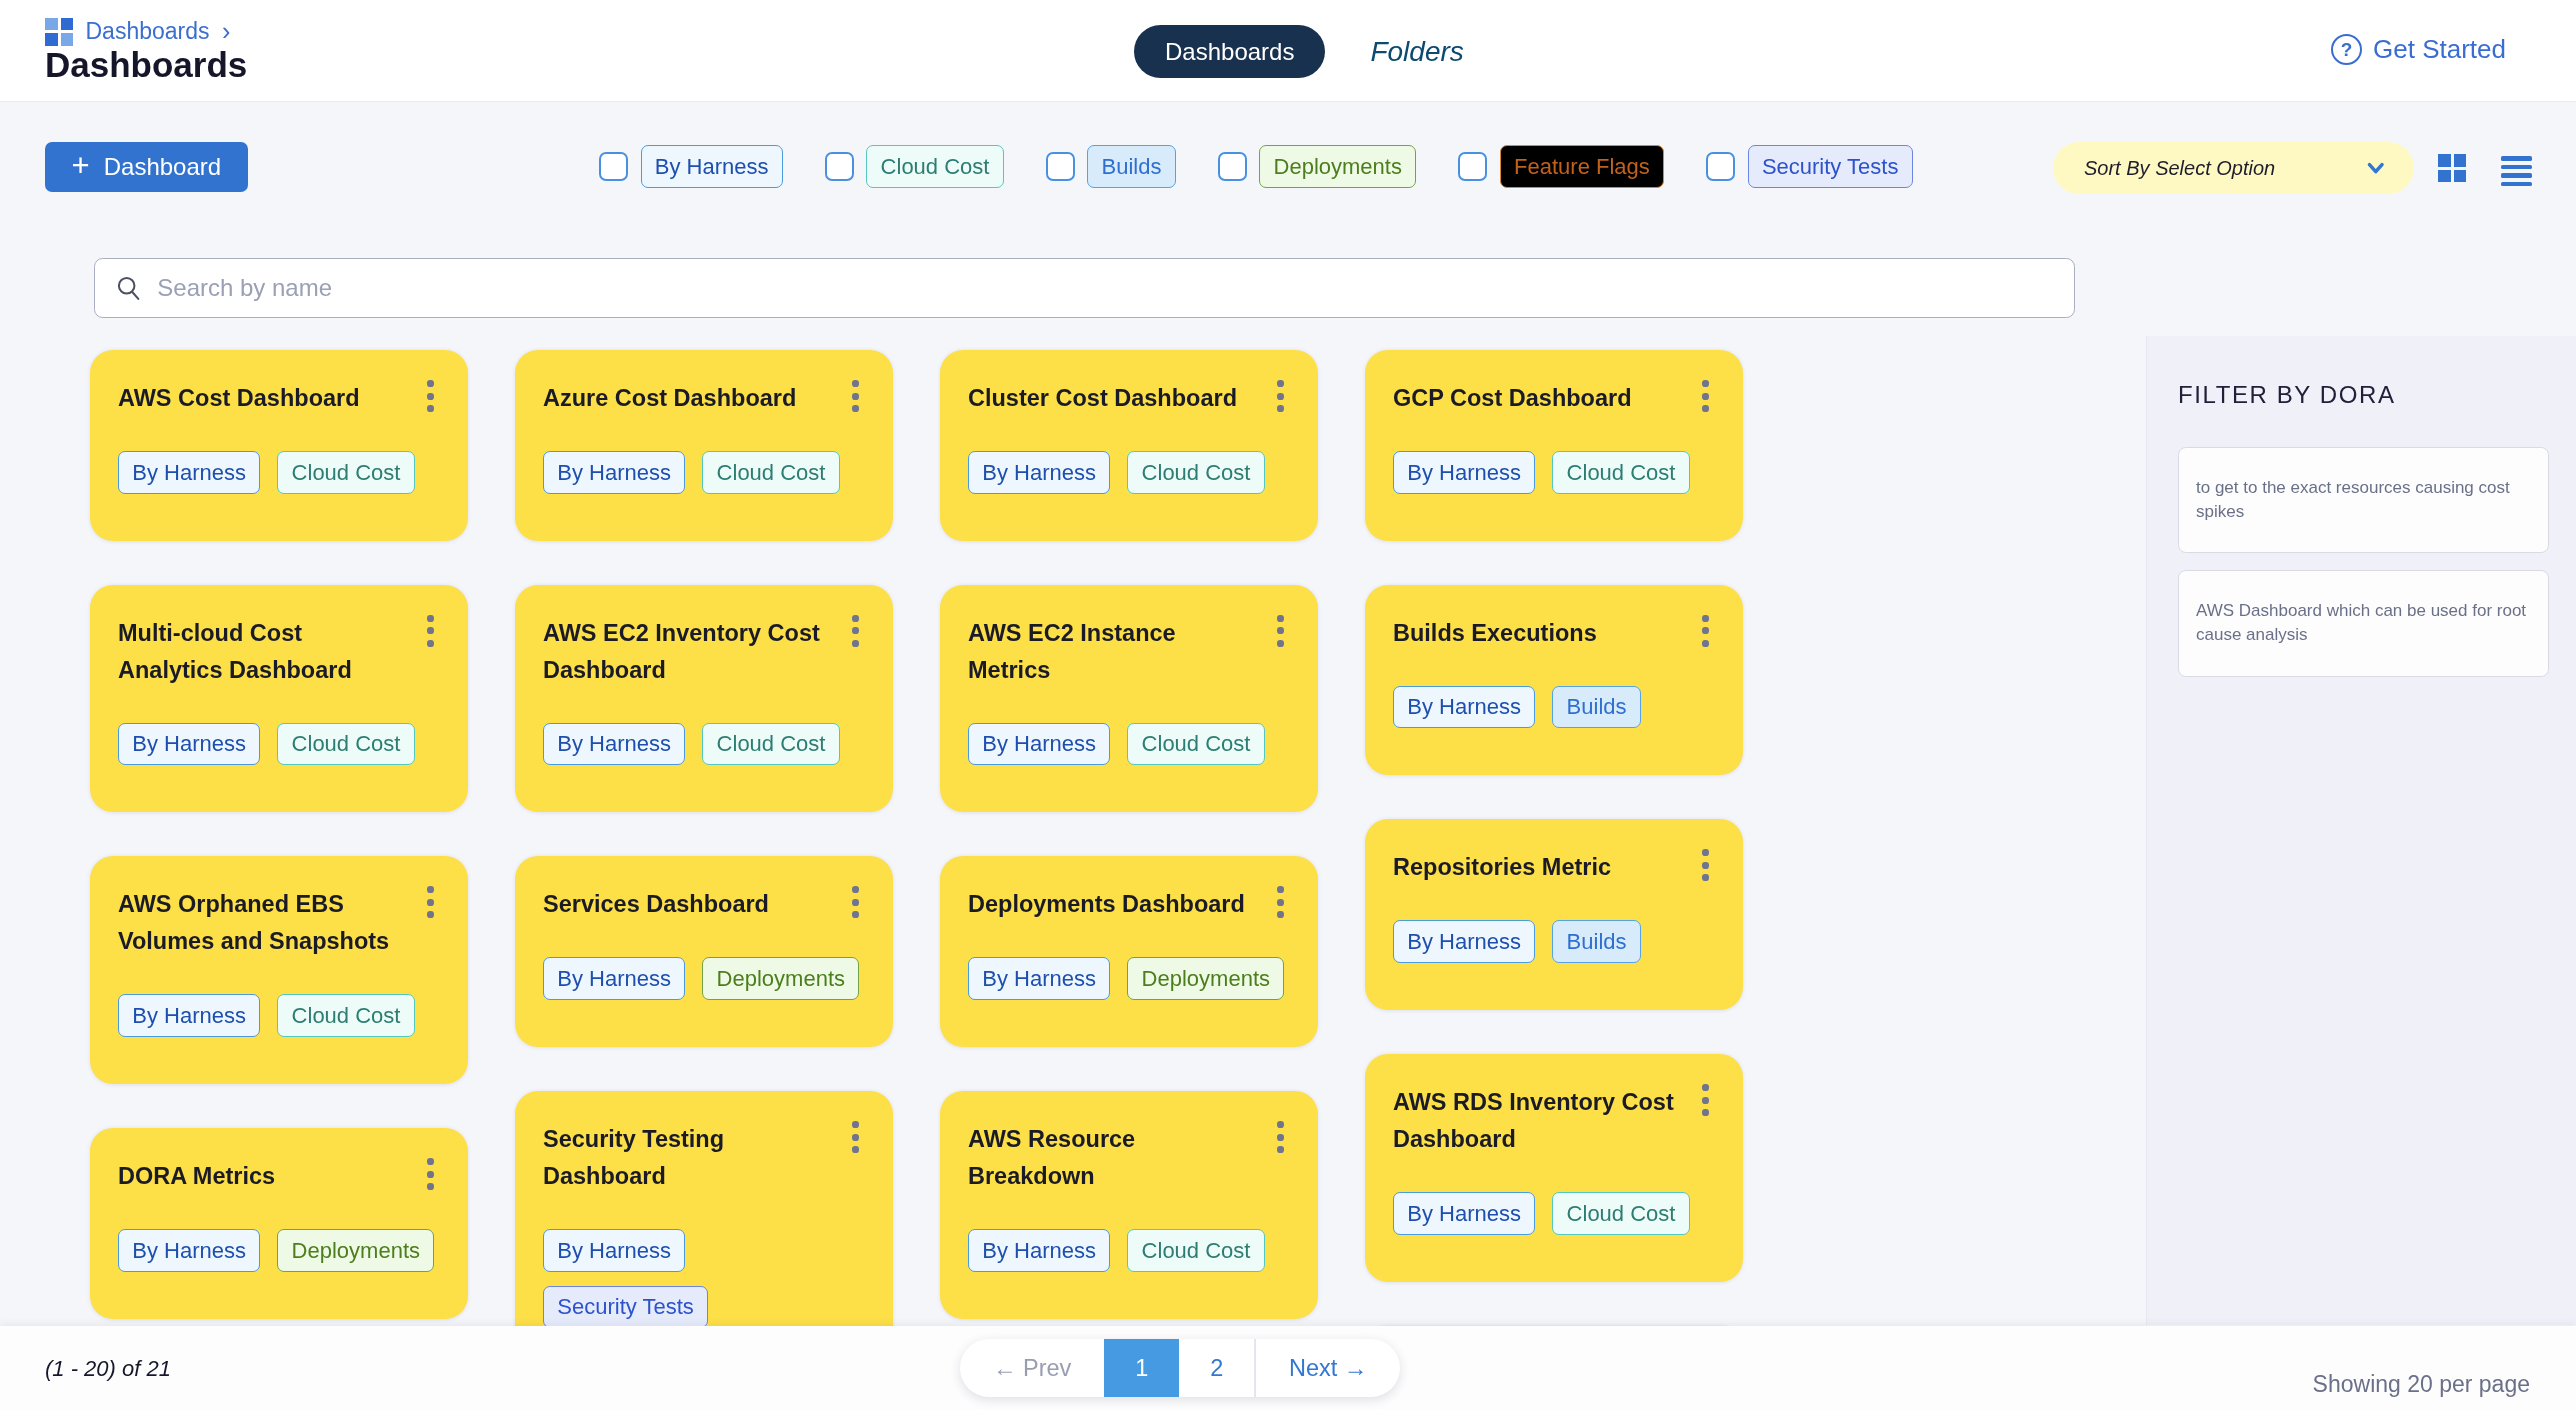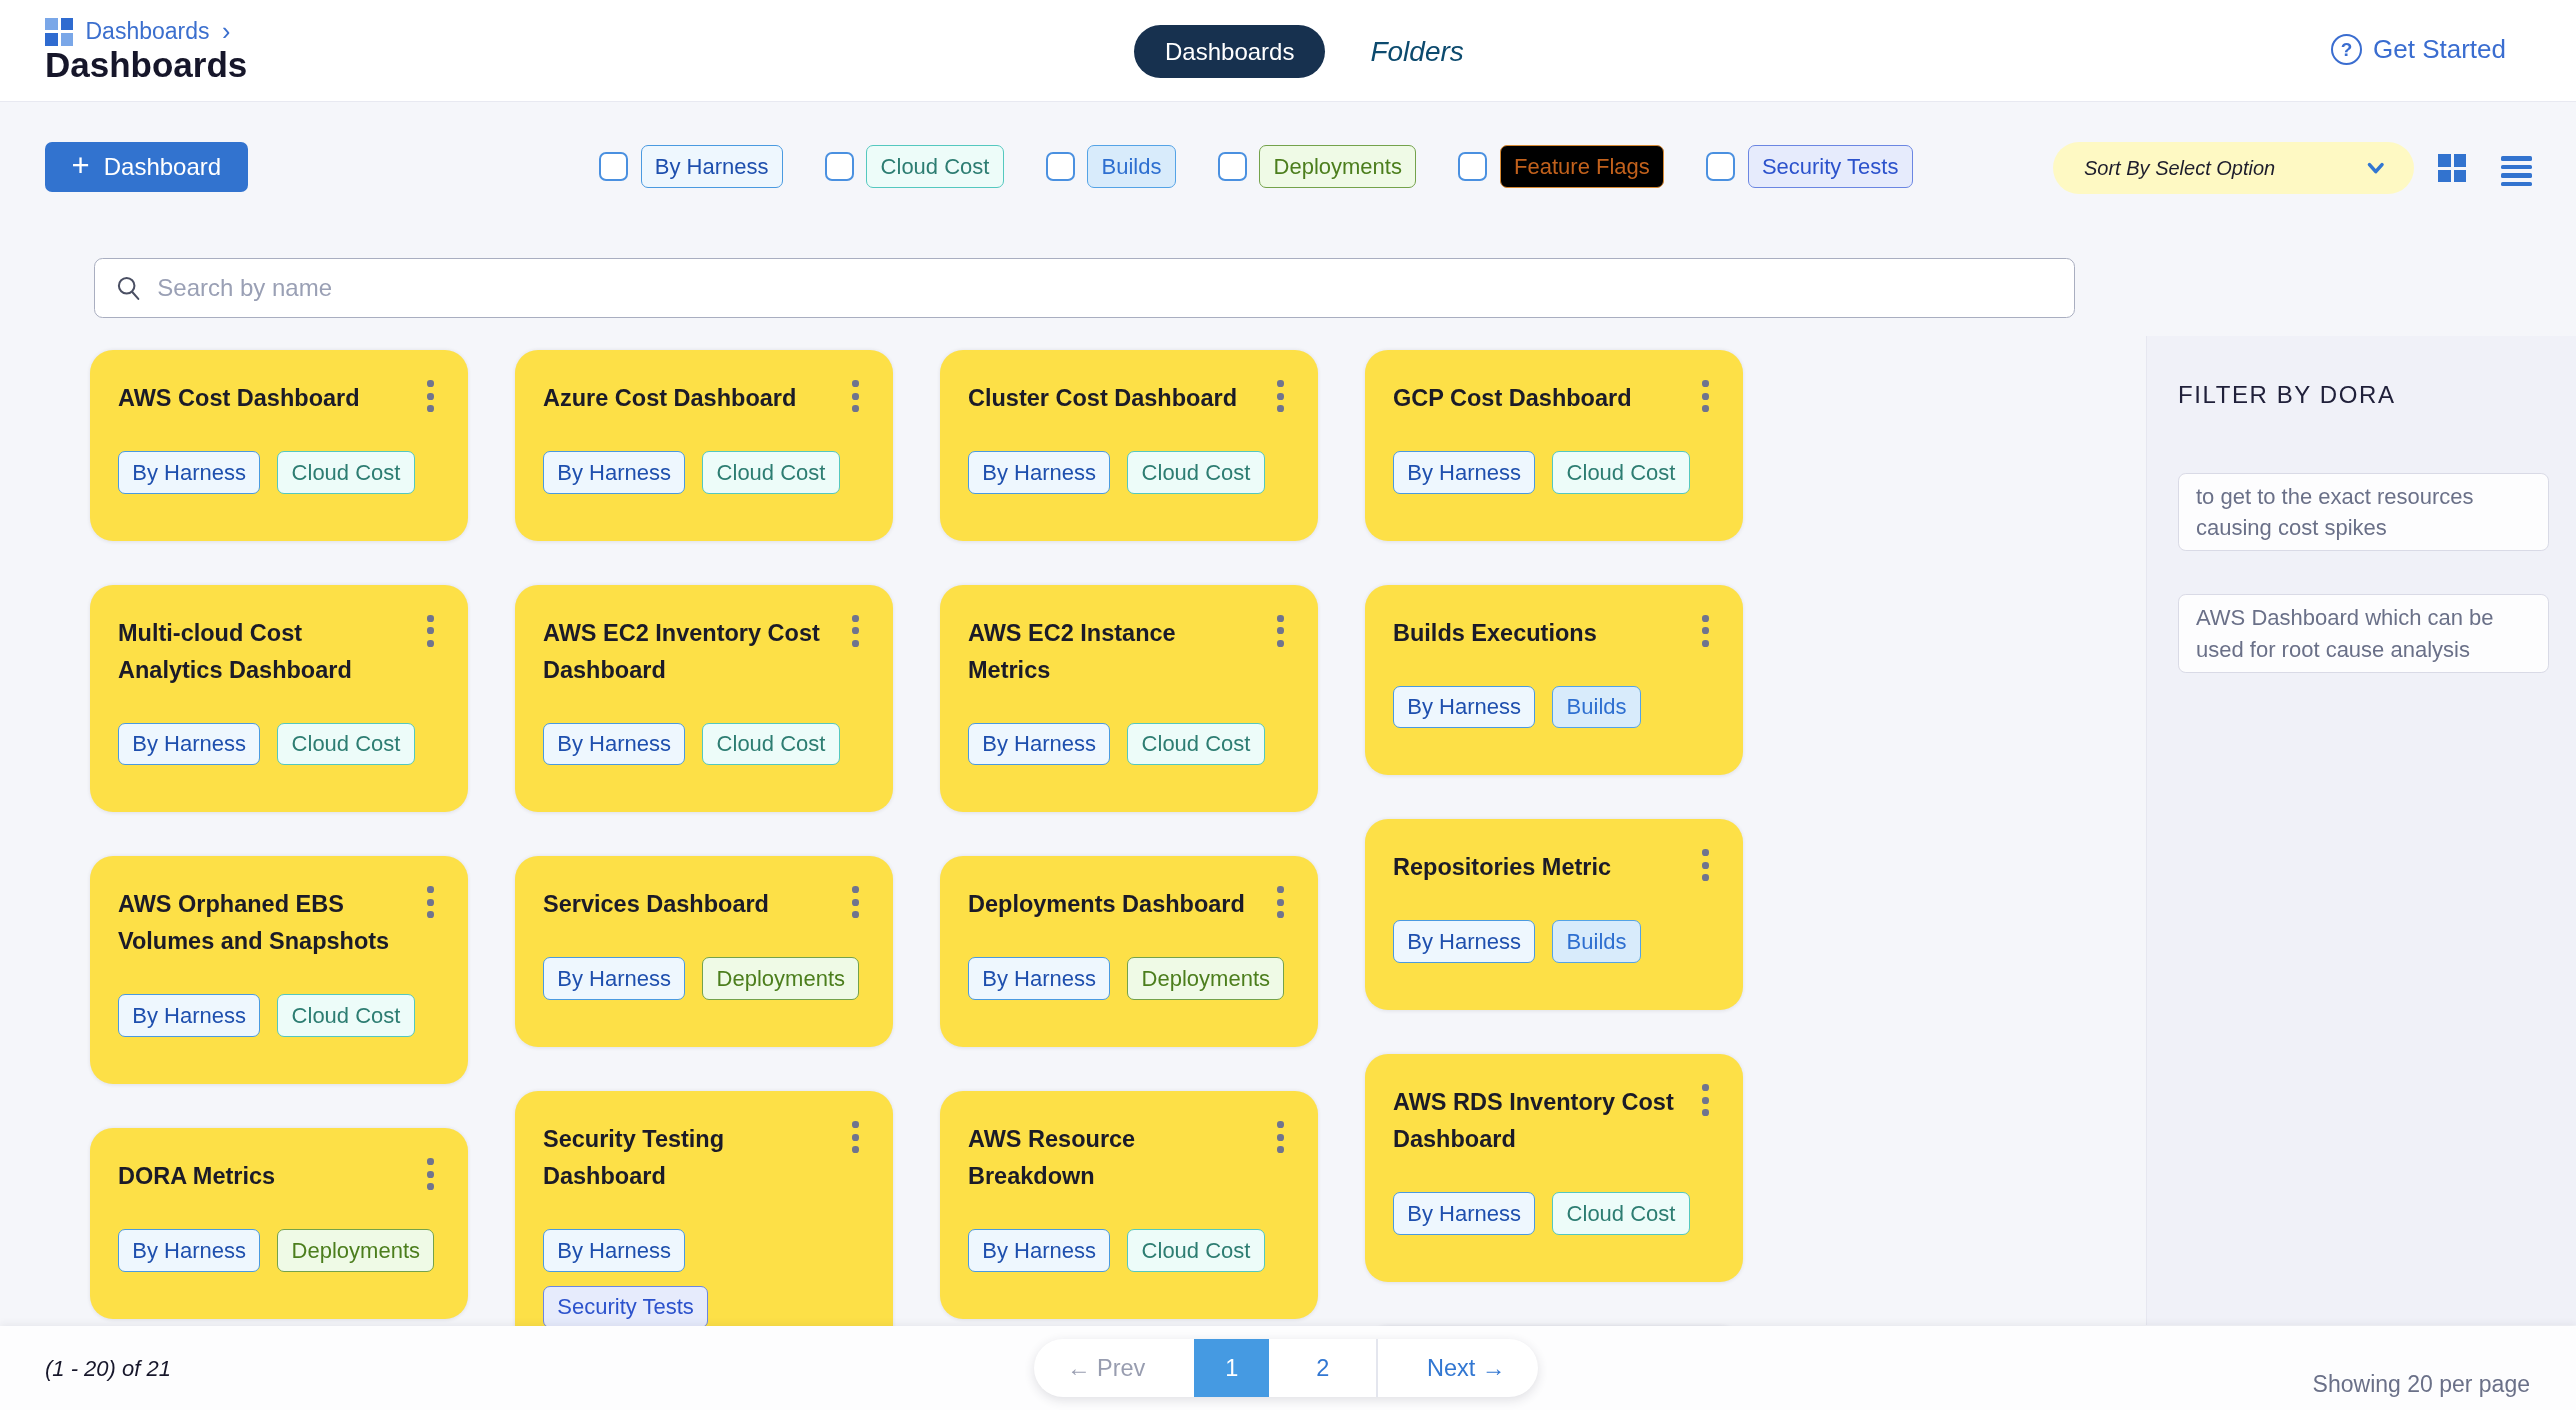--- a/index.html
+++ b/index.html
@@ -53,25 +53,25 @@
   .card-title { font-size:23.5px; font-weight:700; color:#1b1b28; line-height:37px; padding-right:11px; }
   .kebab { display:flex; flex-direction:column; gap:5.5px; padding:4.7px 6.3px; cursor:pointer; margin-top:-4.7px; }
   .kebab i { width:6.3px; height:7px; border-radius:3.1px; background:#70748e; }
   .tags-row { display:flex; gap:17px; margin-top:34px; flex-wrap:wrap; }
   .tags-row.stacked { flex-direction:column; align-items:flex-start; gap:14px; }
   .card.blank { height:156px; padding:0; }
   
   .sidebar { position:absolute; left:2146px; top:336px; width:430px; height:989px; background:#f0f1f8; border-left:0.8px solid #e6e7f0; padding:45px 28px 0 31px; }
   .sb-heading { font-size:24px; letter-spacing:1.6px; color:#20203a; font-weight:500; }
   .sb-tags { margin-top:38px; display:flex; flex-direction:column; gap:17px; }
-  .sb-tag { width:371px; background:#fdfdfe; border:0.8px solid #d9dae6; border-radius:7.8px; padding:7px 17px; font-size:22px; line-height:1.42; color:#6a7088; cursor:pointer;margin-top:26px; }
+  .sb-tag { width:371px; background:#fdfdfe; border:0.8px solid #d9dae6; border-radius:7.8px; padding:28px 17px; font-size:17px; line-height:1.42; color:#6a7088; cursor:pointer; }
   
   .footer { position:absolute; left:0; top:1326px; width:100%; height:85px; background:#fdfdfe; box-shadow:0 -2.3px 7.8px rgba(40,41,61,.07); }
   .range { position:absolute; left:45px; top:0; height:85px; display:flex; align-items:center; font-size:22px; font-weight:500; color:#17172b;font-style:italic; }
-  .pager { position:absolute; left:1034px; top:13.3px; height:58px; background:#fff; border-radius:29px; box-shadow:0 3.1px 11px rgba(40,41,61,.14); display:flex; align-items:stretch; overflow:hidden;gap:16px; }
+  .pager { position:absolute; left:960px; top:13.3px; height:58px; background:#fff; border-radius:29px; box-shadow:0 3.1px 11px rgba(40,41,61,.14); display:flex; align-items:stretch; overflow:hidden; }
   .pg-prev { display:flex; align-items:center; padding:0 33px; color:#989db0; font-size:23.5px; cursor:pointer; }
   .pg-num { width:75px; display:flex; align-items:center; justify-content:center; font-size:23.5px; cursor:pointer; }
   .pg-active { background:#459ae2; color:#fff; }
   .pg-idle { color:#3277d2; }
   .pg-div { width:1.6px; background:#e4e6ee; }
   .pg-next { display:flex; align-items:center; padding:0 33px; color:#3277d2; font-size:23.5px; cursor:pointer; }
   .per-page { position:absolute; right:46px; top:16px; height:85px; display:flex; align-items:center; font-size:23px; color:#6a7088; }
   
   .sicon { width:28px; height:28px; flex:0 0 auto; }
 </style>

